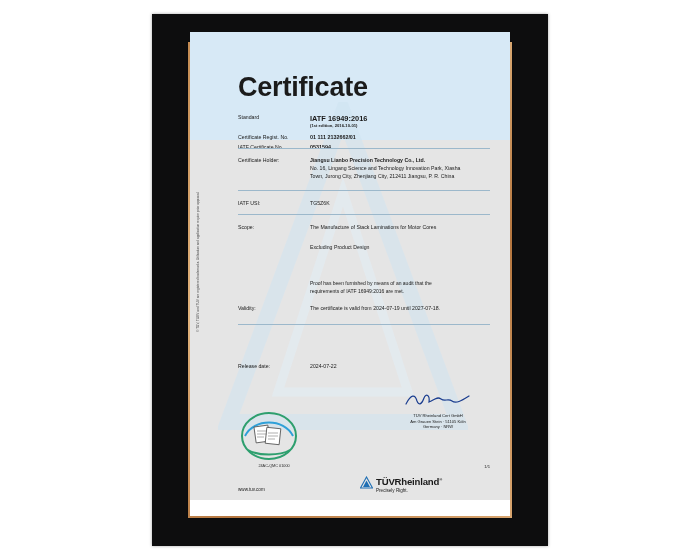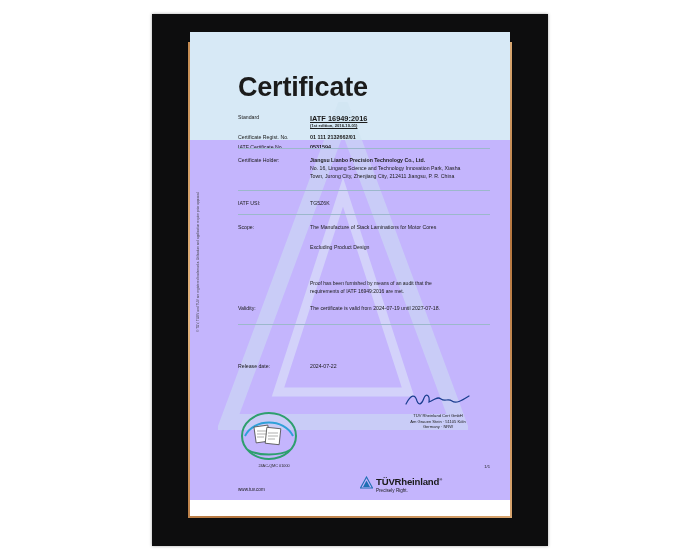--- a/index.html
+++ b/index.html
@@ -47,21 +47,21 @@
     background: #ffffff;
   }
 
   
   .page {
     position: absolute;
     left: 190px;
     top: 32px;
     width: 320px;
     height: 468px;
-    background: #c4b5fd;
+    background: #e5e5e5;
     overflow: hidden;
   }
 
   
   .band {
     position: absolute;
     left: 0;
     top: 0;
     width: 100%;
     height: 108px;
@@ -121,21 +121,20 @@
   .row .val {
     flex: 1;
     font-size: 5.2px;
     line-height: 7px;
     color: #1a1a1a;
   }
   .val.strong {
     font-weight: bold;
     font-size: 7.4px;
     line-height: 9px;
-    text-decoration: underline;
   }
   .val .sub {
     font-size: 4.2px;
     font-weight: bold;
     line-height: 6px;
     display: block;
   }
   .val .mono-bold {
     font-weight: bold;
     font-size: 5.4px;

